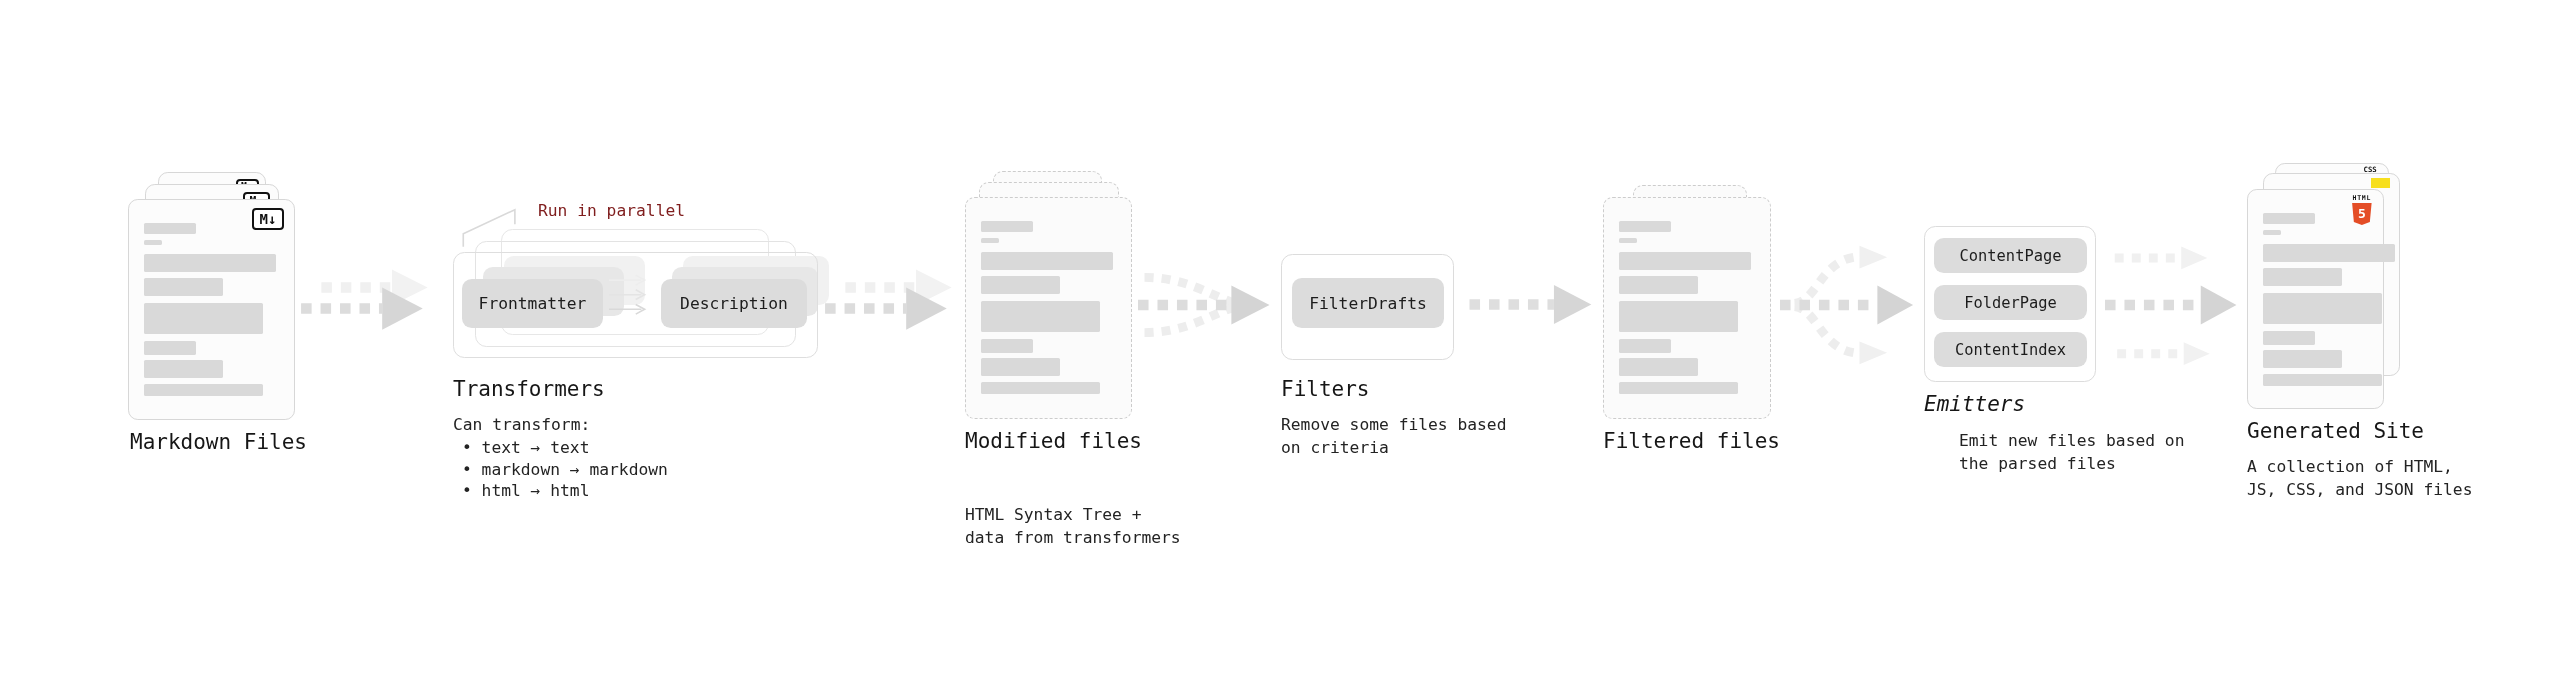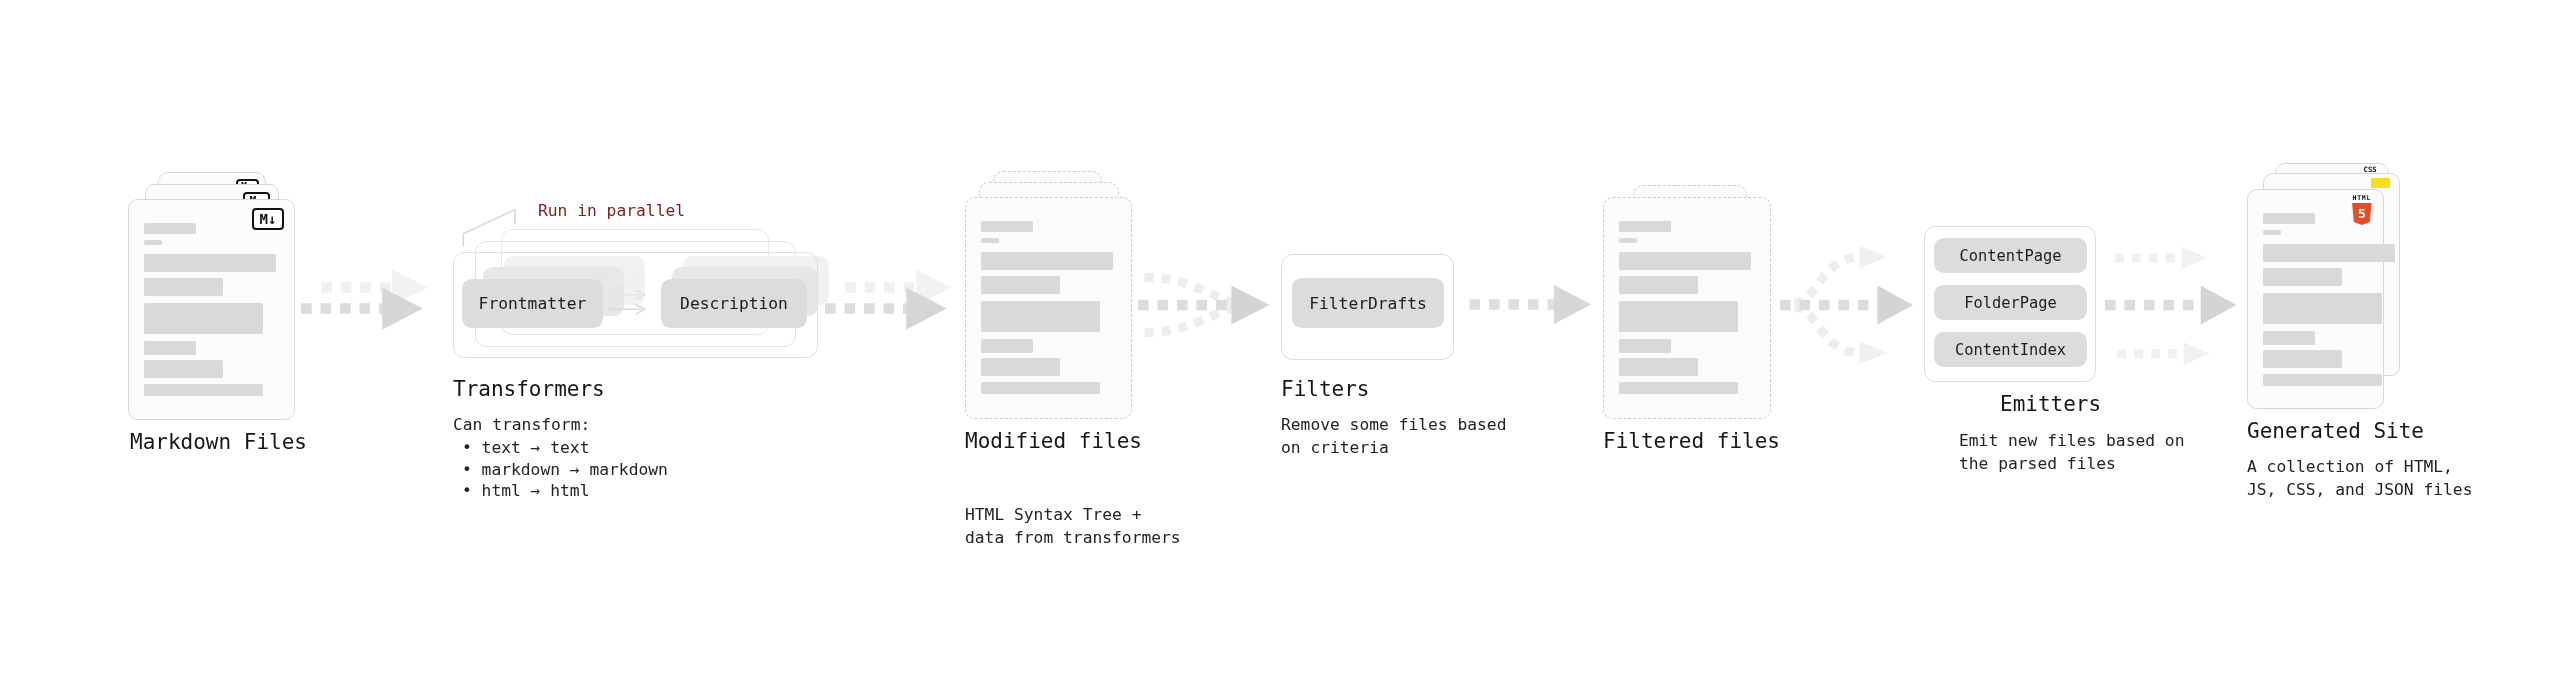--- a/index.html
+++ b/index.html
@@ -170,21 +170,21 @@
     <path d="M 18,87 C 45,89 50,138 92,144" fill="none" stroke="#ededed" stroke-width="11" stroke-dasharray="11 10"></path>
     <polygon points="98,130 132,144 98,158" fill="#f0f0f0"></polygon>
     <line x1="0" y1="85" x2="120" y2="85" stroke="#dcdcdc" stroke-width="13" stroke-dasharray="13 11"></line>
     <polygon points="120,61 164,85 120,109" fill="#d4d4d4"></polygon>
   </svg>
 
   <div class="obox" style="left:1924px;top:226px;width:172px;height:156px;border:1.6px solid #dcdcdc;background:#ffffff;"></div>
   <div class="pill" style="left:1934px;top:238px;width:153px;height:35px;font-size:15.4px;">ContentPage</div>
   <div class="pill" style="left:1934px;top:285px;width:153px;height:35px;font-size:15.4px;">FolderPage</div>
   <div class="pill" style="left:1934px;top:332px;width:153px;height:35px;font-size:15.4px;">ContentIndex</div>
-  <div class="title" style="left:2000px;top:394px;">Emitters</div>
+  <div class="title" style="left:1924px;top:394px;font-style:italic;">Emitters</div>
   <div class="caption" style="left:1924px;top:429px;margin-left:35px;">Emit new files based on
 the parsed files</div>
 
   <svg style="left:2105px;top:240px;" width="142" height="130" viewBox="0 0 175 160">
     <line x1="12" y1="22" x2="90" y2="22" stroke="#f0f0f0" stroke-width="11" stroke-dasharray="11 10"></line>
     <polygon points="94,8 126,22 94,36" fill="#f1f1f1"></polygon>
     <line x1="0" y1="80" x2="118" y2="80" stroke="#dcdcdc" stroke-width="13" stroke-dasharray="13 11"></line>
     <polygon points="118,56 162,80 118,104" fill="#d4d4d4"></polygon>
     <line x1="15" y1="140" x2="93" y2="140" stroke="#f0f0f0" stroke-width="11" stroke-dasharray="11 10"></line>
     <polygon points="97,126 129,140 97,154" fill="#f1f1f1"></polygon>

